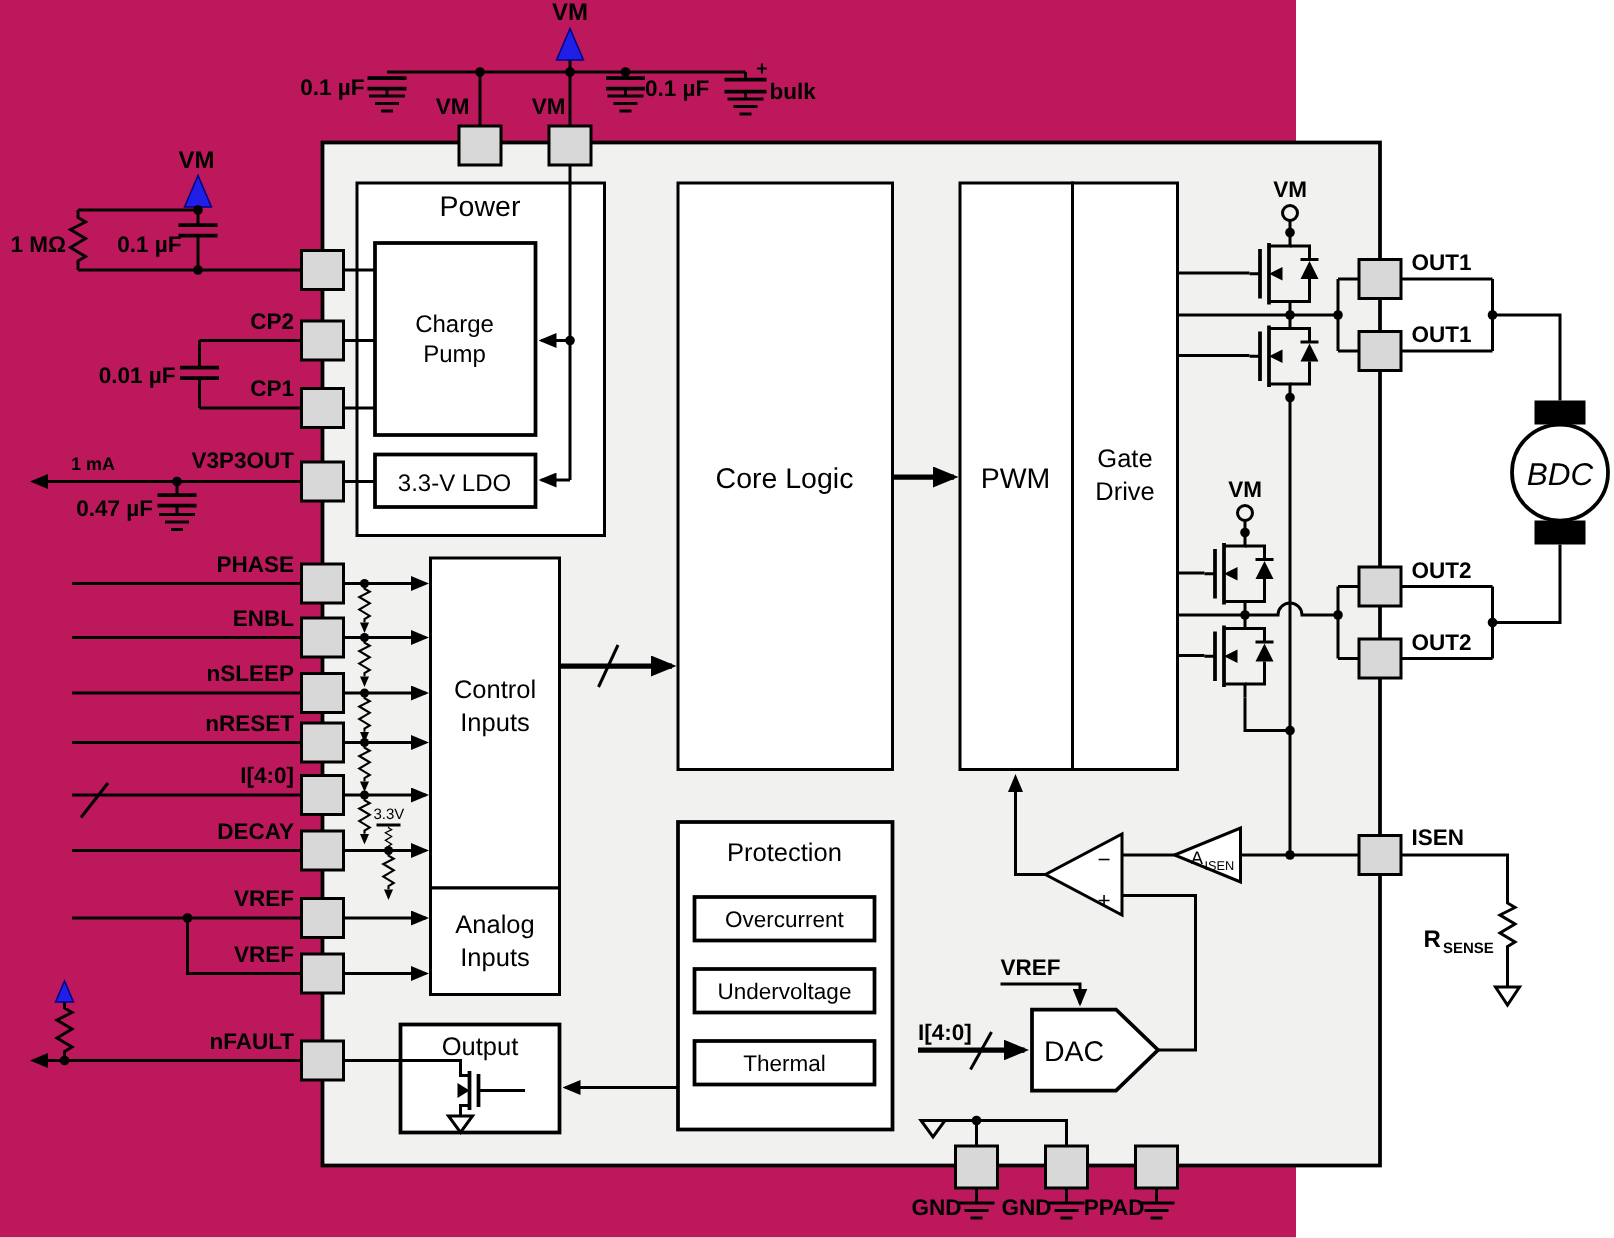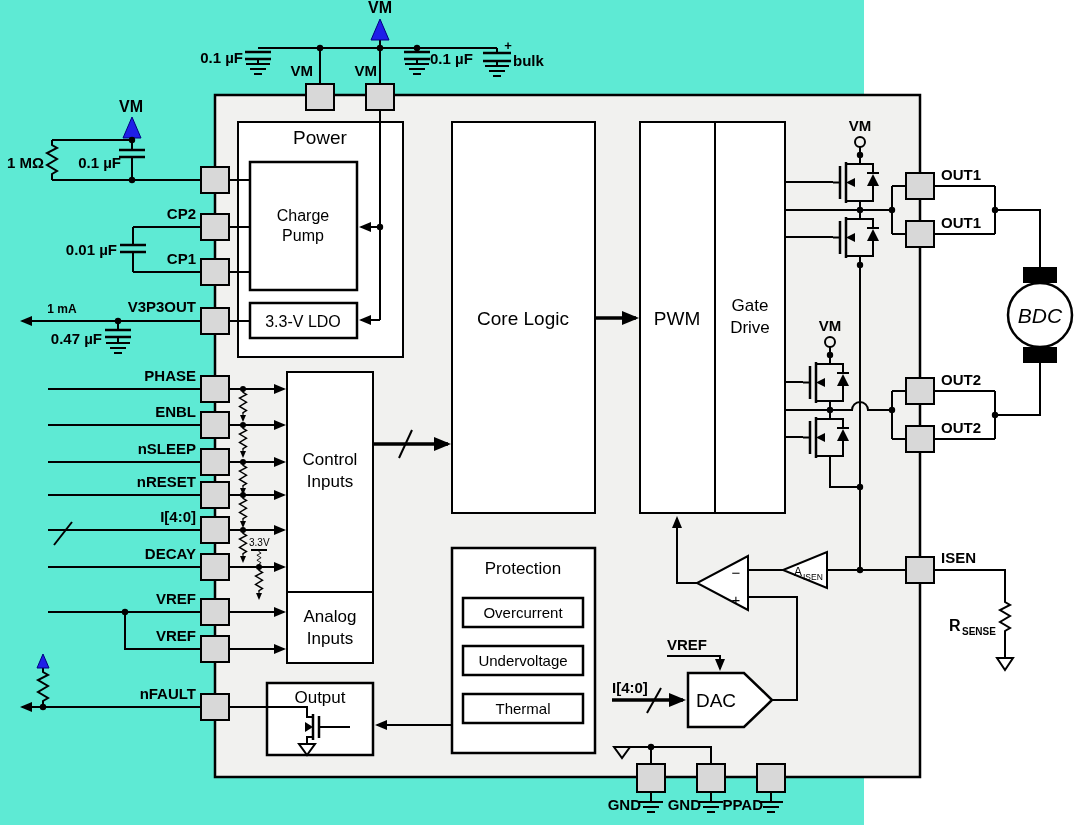--- a/index.html
+++ b/index.html
@@ -1,16 +1,16 @@
 <!DOCTYPE html>
 <html><head>
 <meta charset="utf-8">
 <style>
   html,body{margin:0;padding:0;background:#fff;}
-  #stage{position:relative;width:864px;height:825px;background:#5eead4;}
+  #stage{position:relative;width:864px;height:825px;background:#be185d;}
   svg text{font-family:"Liberation Sans","DejaVu Sans",sans-serif;fill:#000;stroke:none;}
   .b16{font-weight:bold;font-size:16px}
   .b15{font-weight:bold;font-size:15px}
   .b13{font-weight:bold;font-size:13px}
   .b12{font-weight:bold;font-size:12px}
   .b10{font-weight:bold;font-size:10px}
   .n19{font-size:19px}
   .n17{font-size:17px}
   .n16{font-size:16px}
   .n15{font-size:15px}

